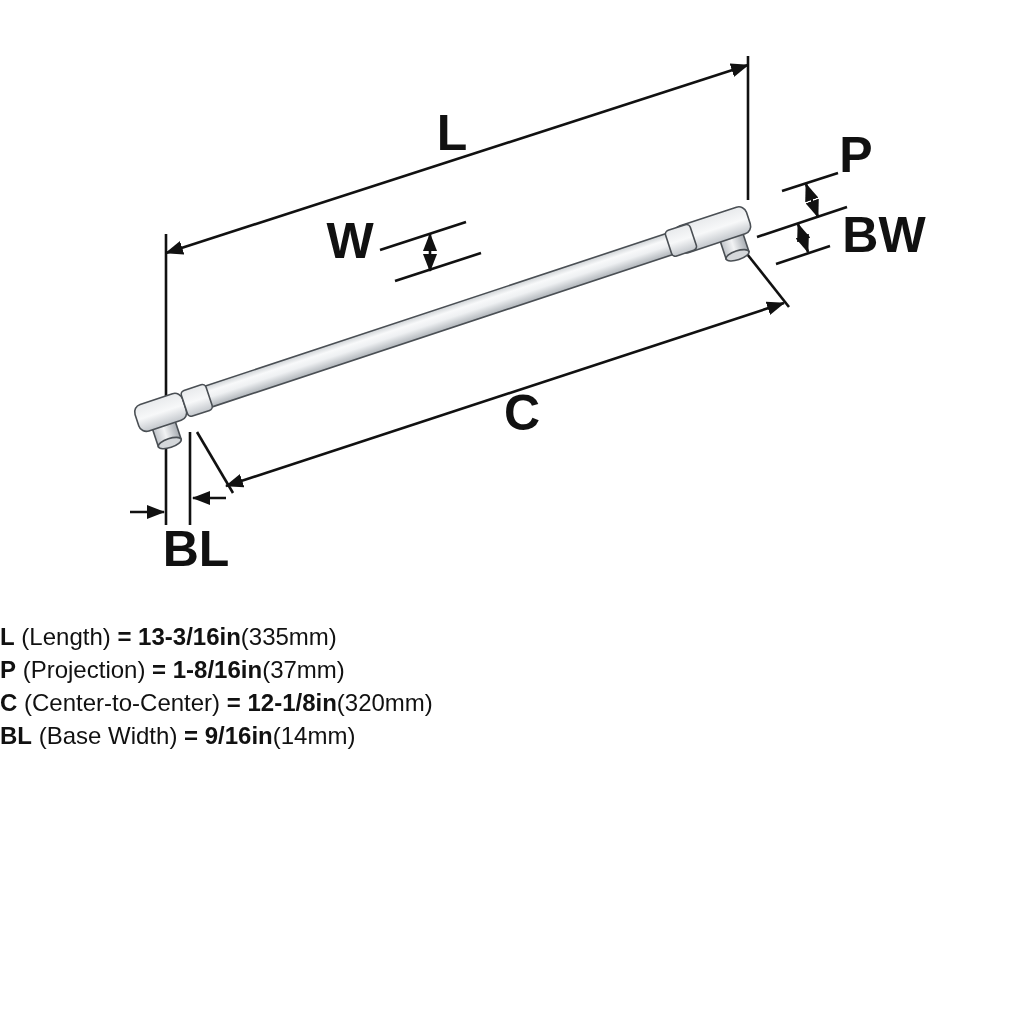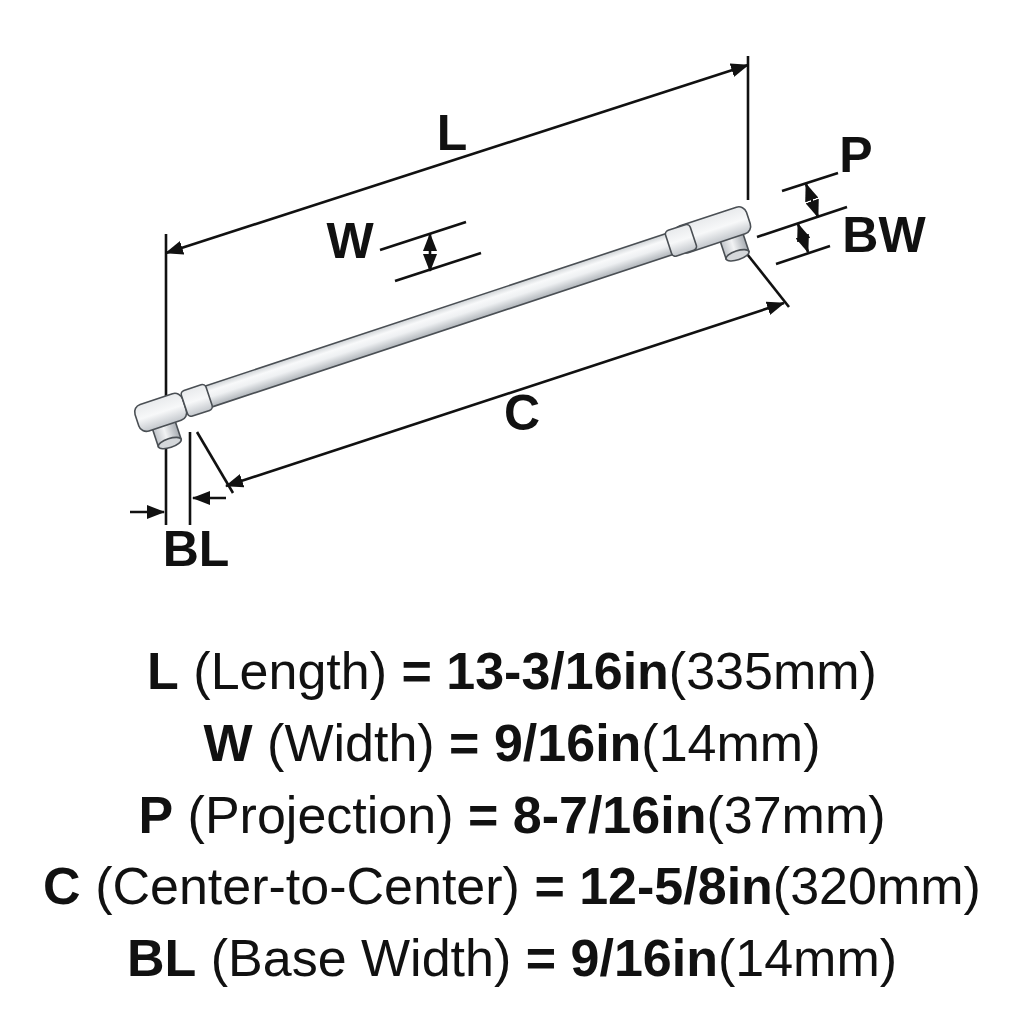--- a/index.html
+++ b/index.html
@@ -2,21 +2,21 @@
 <html><head>
 <meta charset="utf-8">
 <style>
   html,body{margin:0;padding:0;background:#ffffff;}
   body{width:1024px;height:1024px;font-family:"Liberation Sans",sans-serif;color:#1a1a1a;overflow:hidden;}
   .figure{width:1024px;height:612px;}
   svg{display:block;}
   .dimline{stroke:#111;stroke-width:2.6;fill:none;}
   .shape{stroke:#4a4f54;stroke-width:1.6;}
   .lbl{font-family:"Liberation Sans",sans-serif;font-weight:700;font-size:50px;fill:#111;}
-  .specs{margin-top:24px;text-align:center;font-size:52px;line-height:1.38;color:#111;}
+  .specs{margin-top:8px;text-align:left;font-size:24px;line-height:1.38;color:#111;}
   .specs p{margin:0;}
   .specs .b{font-weight:700;}
 </style>
 </head>
 <body>
 
 <div class="figure">
 <svg width="1024" height="612" viewBox="0 0 1024 612">
   <defs>
     <marker id="ah" orient="auto-start-reverse" markerUnits="userSpaceOnUse" markerWidth="18" markerHeight="14" refX="17" refY="7">
@@ -96,36 +96,30 @@
 </div>
 
 <div class="specs">
   <p>
     <span class="b">L</span>
     <span>(Length)</span>
     <span class="b">=</span>
     <span class="b">13-3/16in</span><span>(335mm)</span>
   </p>
   <p>
-    <span class="b">W</span>
-    <span>(Width)</span>
-    <span class="b">=</span>
-    <span class="b">9/16in</span><span>(14mm)</span>
-  </p>
-  <p>
     <span class="b">P</span>
     <span>(Projection)</span>
     <span class="b">=</span>
-    <span class="b">8-7/16in</span><span>(37mm)</span>
+    <span class="b">1-8/16in</span><span>(37mm)</span>
   </p>
   <p>
     <span class="b">C</span>
     <span>(Center-to-Center)</span>
     <span class="b">=</span>
-    <span class="b">12-5/8in</span><span>(320mm)</span>
+    <span class="b">12-1/8in</span><span>(320mm)</span>
   </p>
   <p>
     <span class="b">BL</span>
     <span>(Base Width)</span>
     <span class="b">=</span>
     <span class="b">9/16in</span><span>(14mm)</span>
   </p>
 </div>
 
 </body></html>

